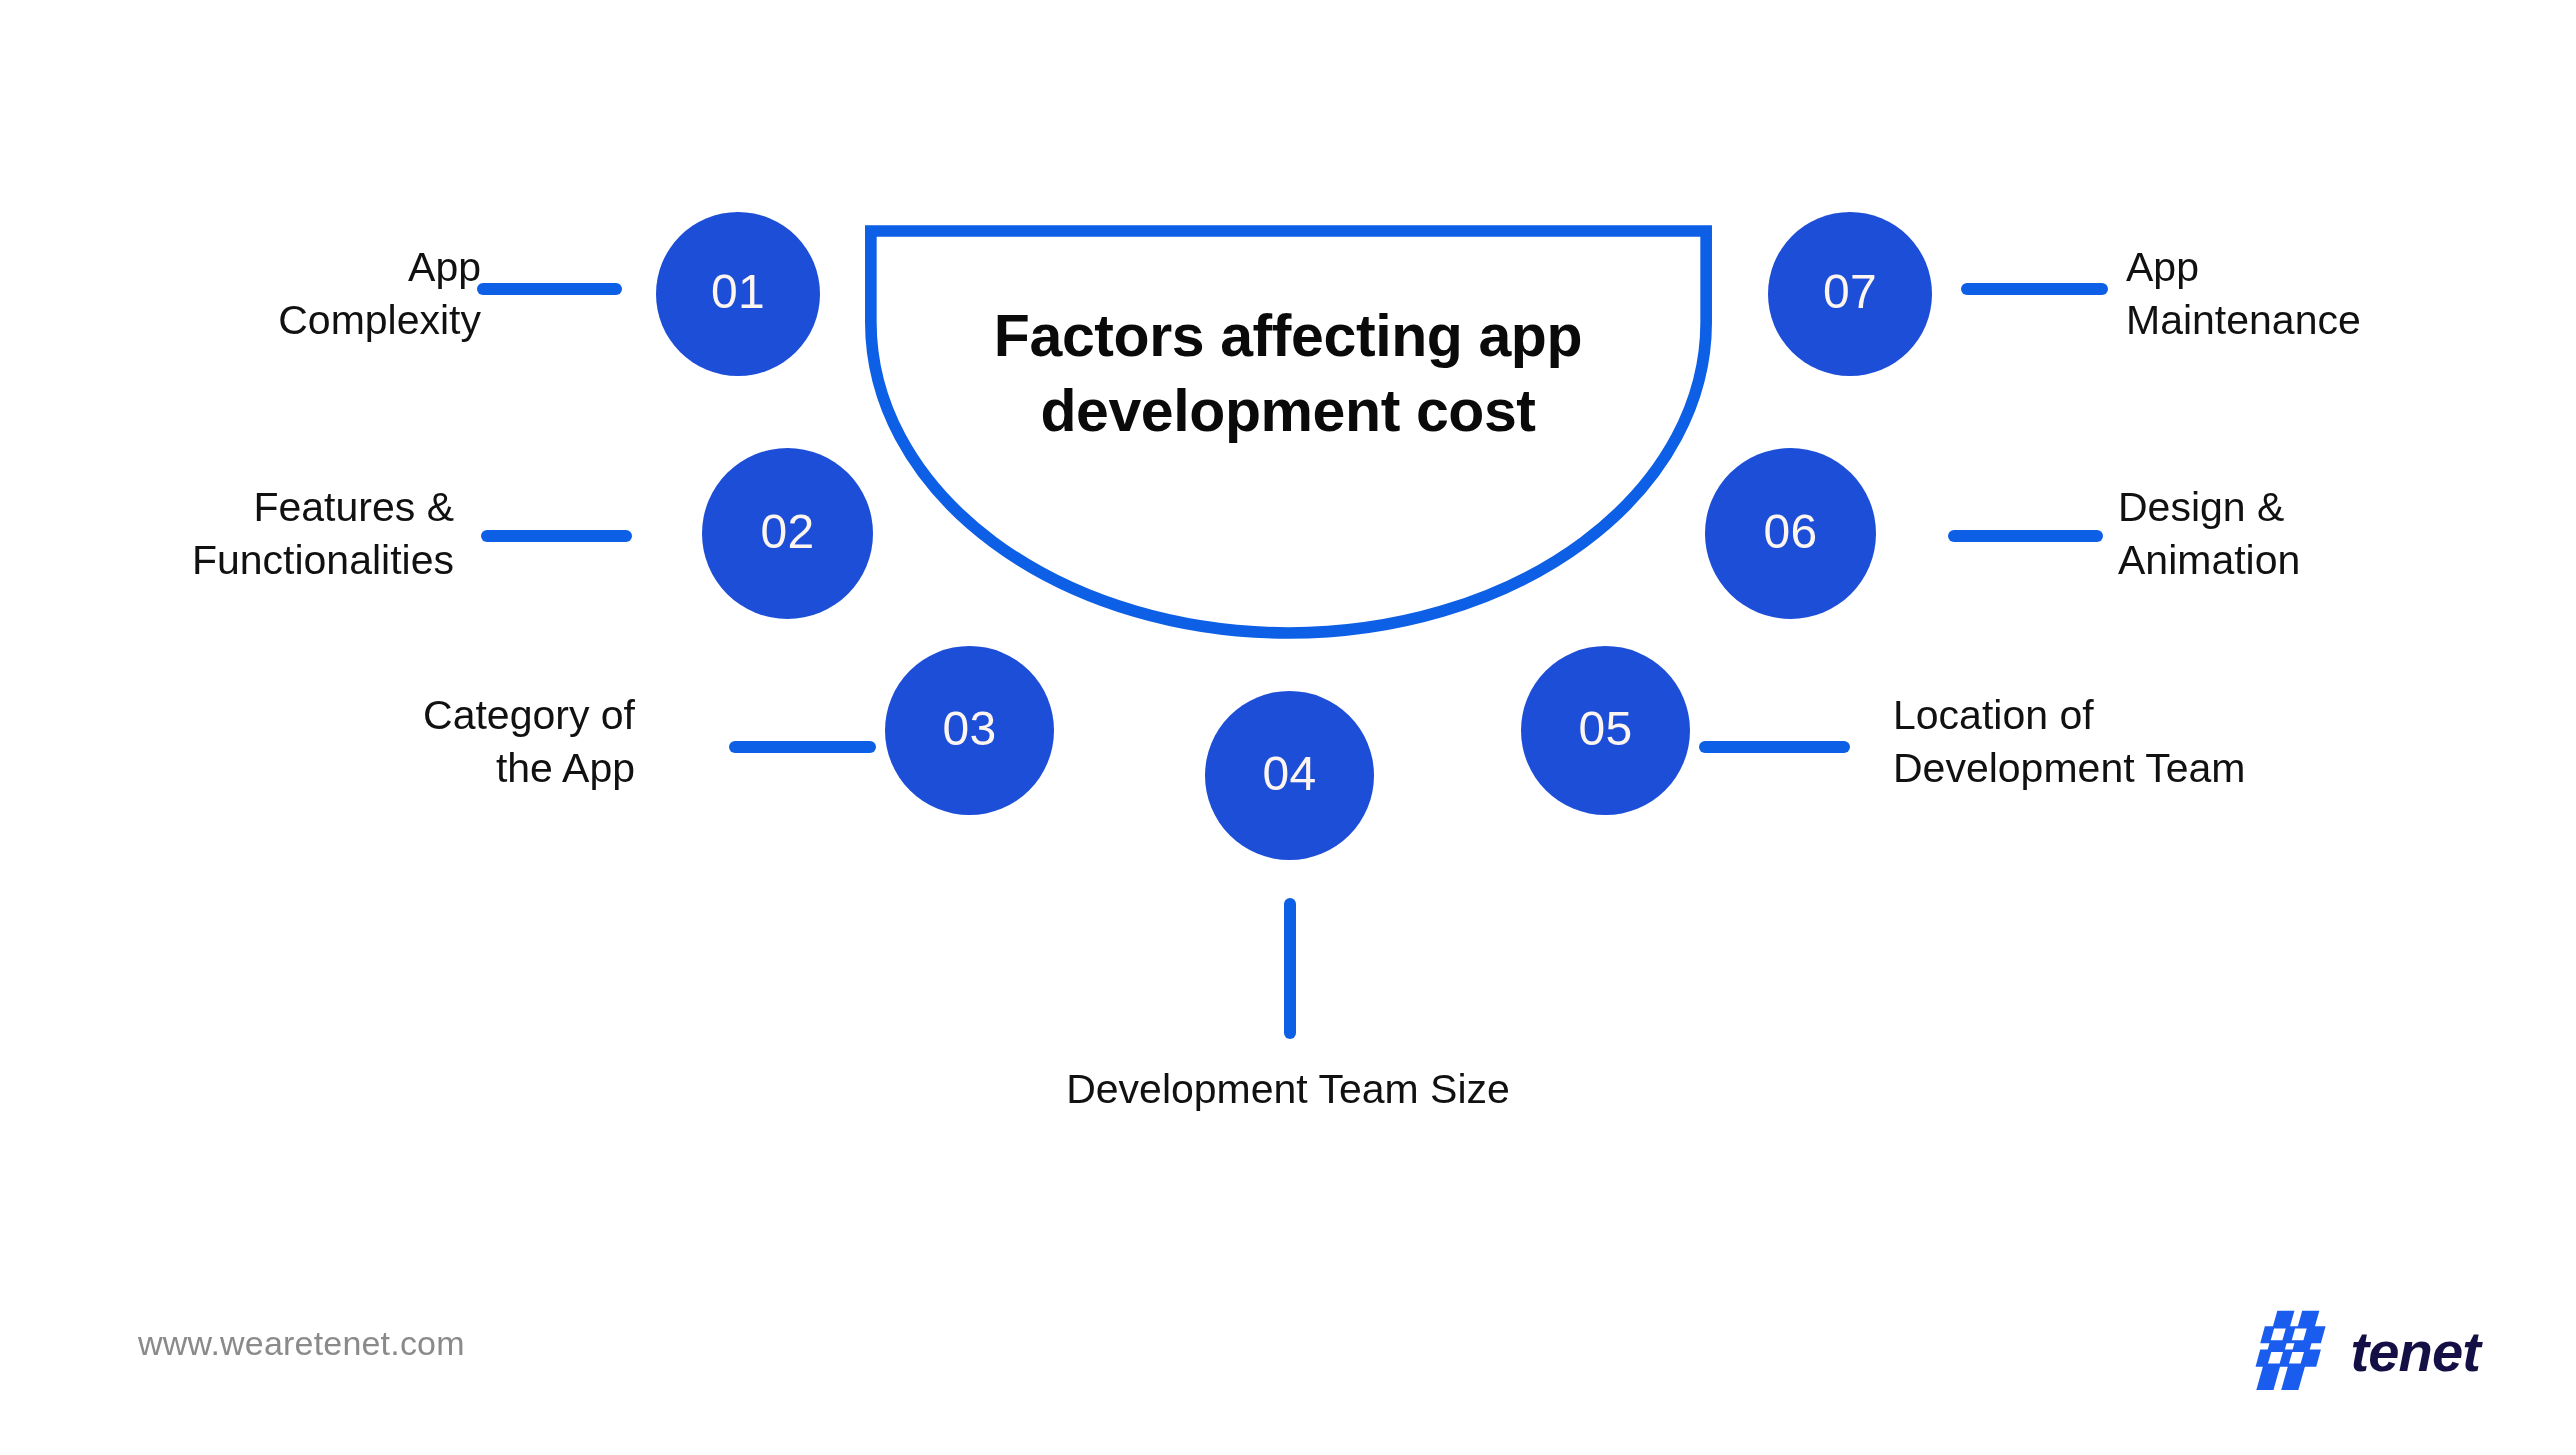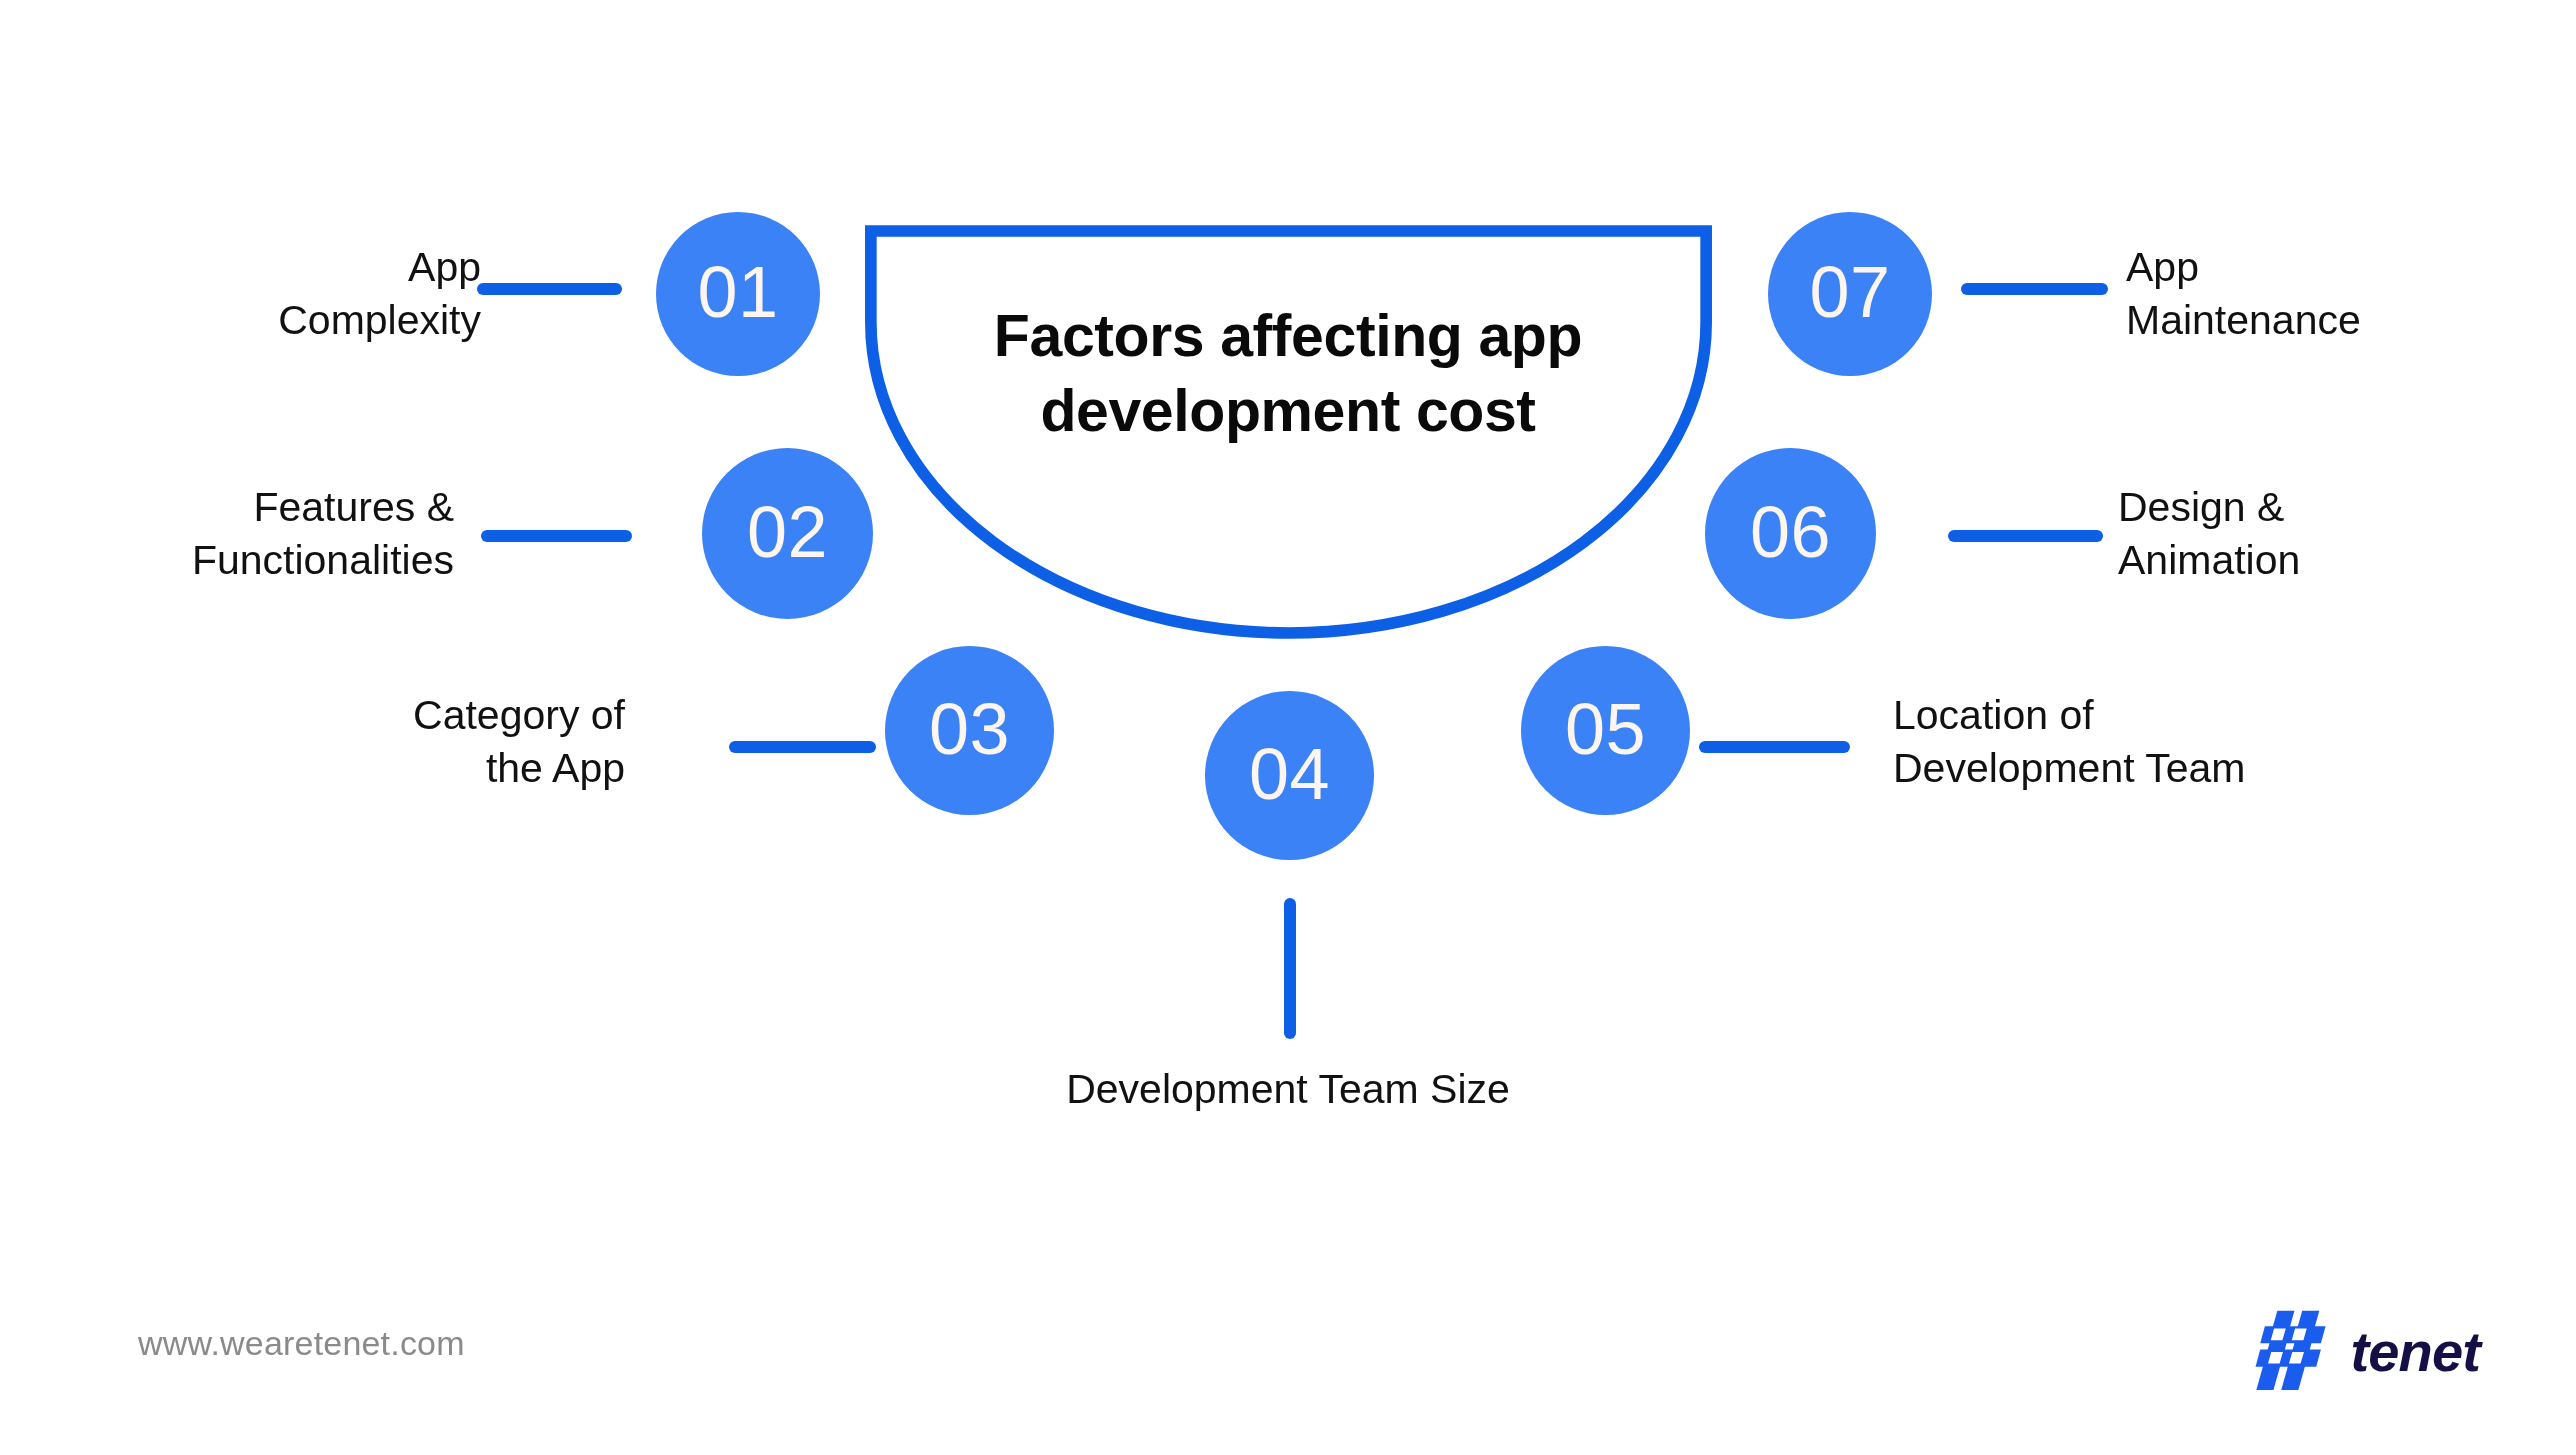--- a/index.html
+++ b/index.html
@@ -36,26 +36,26 @@
     font-weight: 700;
     line-height: 1.27;
     letter-spacing: -0.4px;
     color: #0a0a0a;
   }
 
   
   .num-circle {
     position: absolute;
     border-radius: 50%;
-    background: #3b82f6;
+    background: #1d4ed8;
     display: flex;
     align-items: center;
     justify-content: center;
     color: #FDF5EF;
-    font-size: 72px;
+    font-size: 48px;
     font-weight: 400;
     letter-spacing: 0.4px;
     line-height: 1;
   }
   .num-circle span { display:block; transform: translateY(-2.3px); }
 
   .c01 { left: 656px;  top: 212px;  width: 164px; height: 164px; }
   .c02 { left: 702px;  top: 448px;  width: 171px; height: 171px; }
   .c03 { left: 885px; top: 646px;  width: 169px; height: 169px; align-items: center; }
   .c04 { left: 1205px; top: 691px;  width: 169px; height: 169px; }
@@ -88,21 +88,21 @@
     line-height: 1.30;
     color: #111111;
     white-space: pre-line;
   }
   .lbl-right-align { text-align: right; }
   .lbl-left-align  { text-align: left; }
   .lbl-center      { text-align: center; }
 
   .lbl01 { left: 93px;  top: 241px;  width: 388px; }
   .lbl02 { left: 31px;   top: 481px;  width: 423px; }
-  .lbl03 { left: 202px;  top: 689px;  width: 423px; }
+  .lbl03 { left: 212px;  top: 689px;  width: 423px; }
   .lbl04 { left: 877px; top: 1063px; width: 822px; }
   .lbl05 { left: 1893px; top: 689px;  width: 543px; }
   .lbl06 { left: 2118px; top: 481px;  width: 372px; }
   .lbl07 { left: 2126px; top: 241px;  width: 380px; }
 
   
   .footer-url {
     position: absolute;
     left: 138px;
     top: 1324px;

